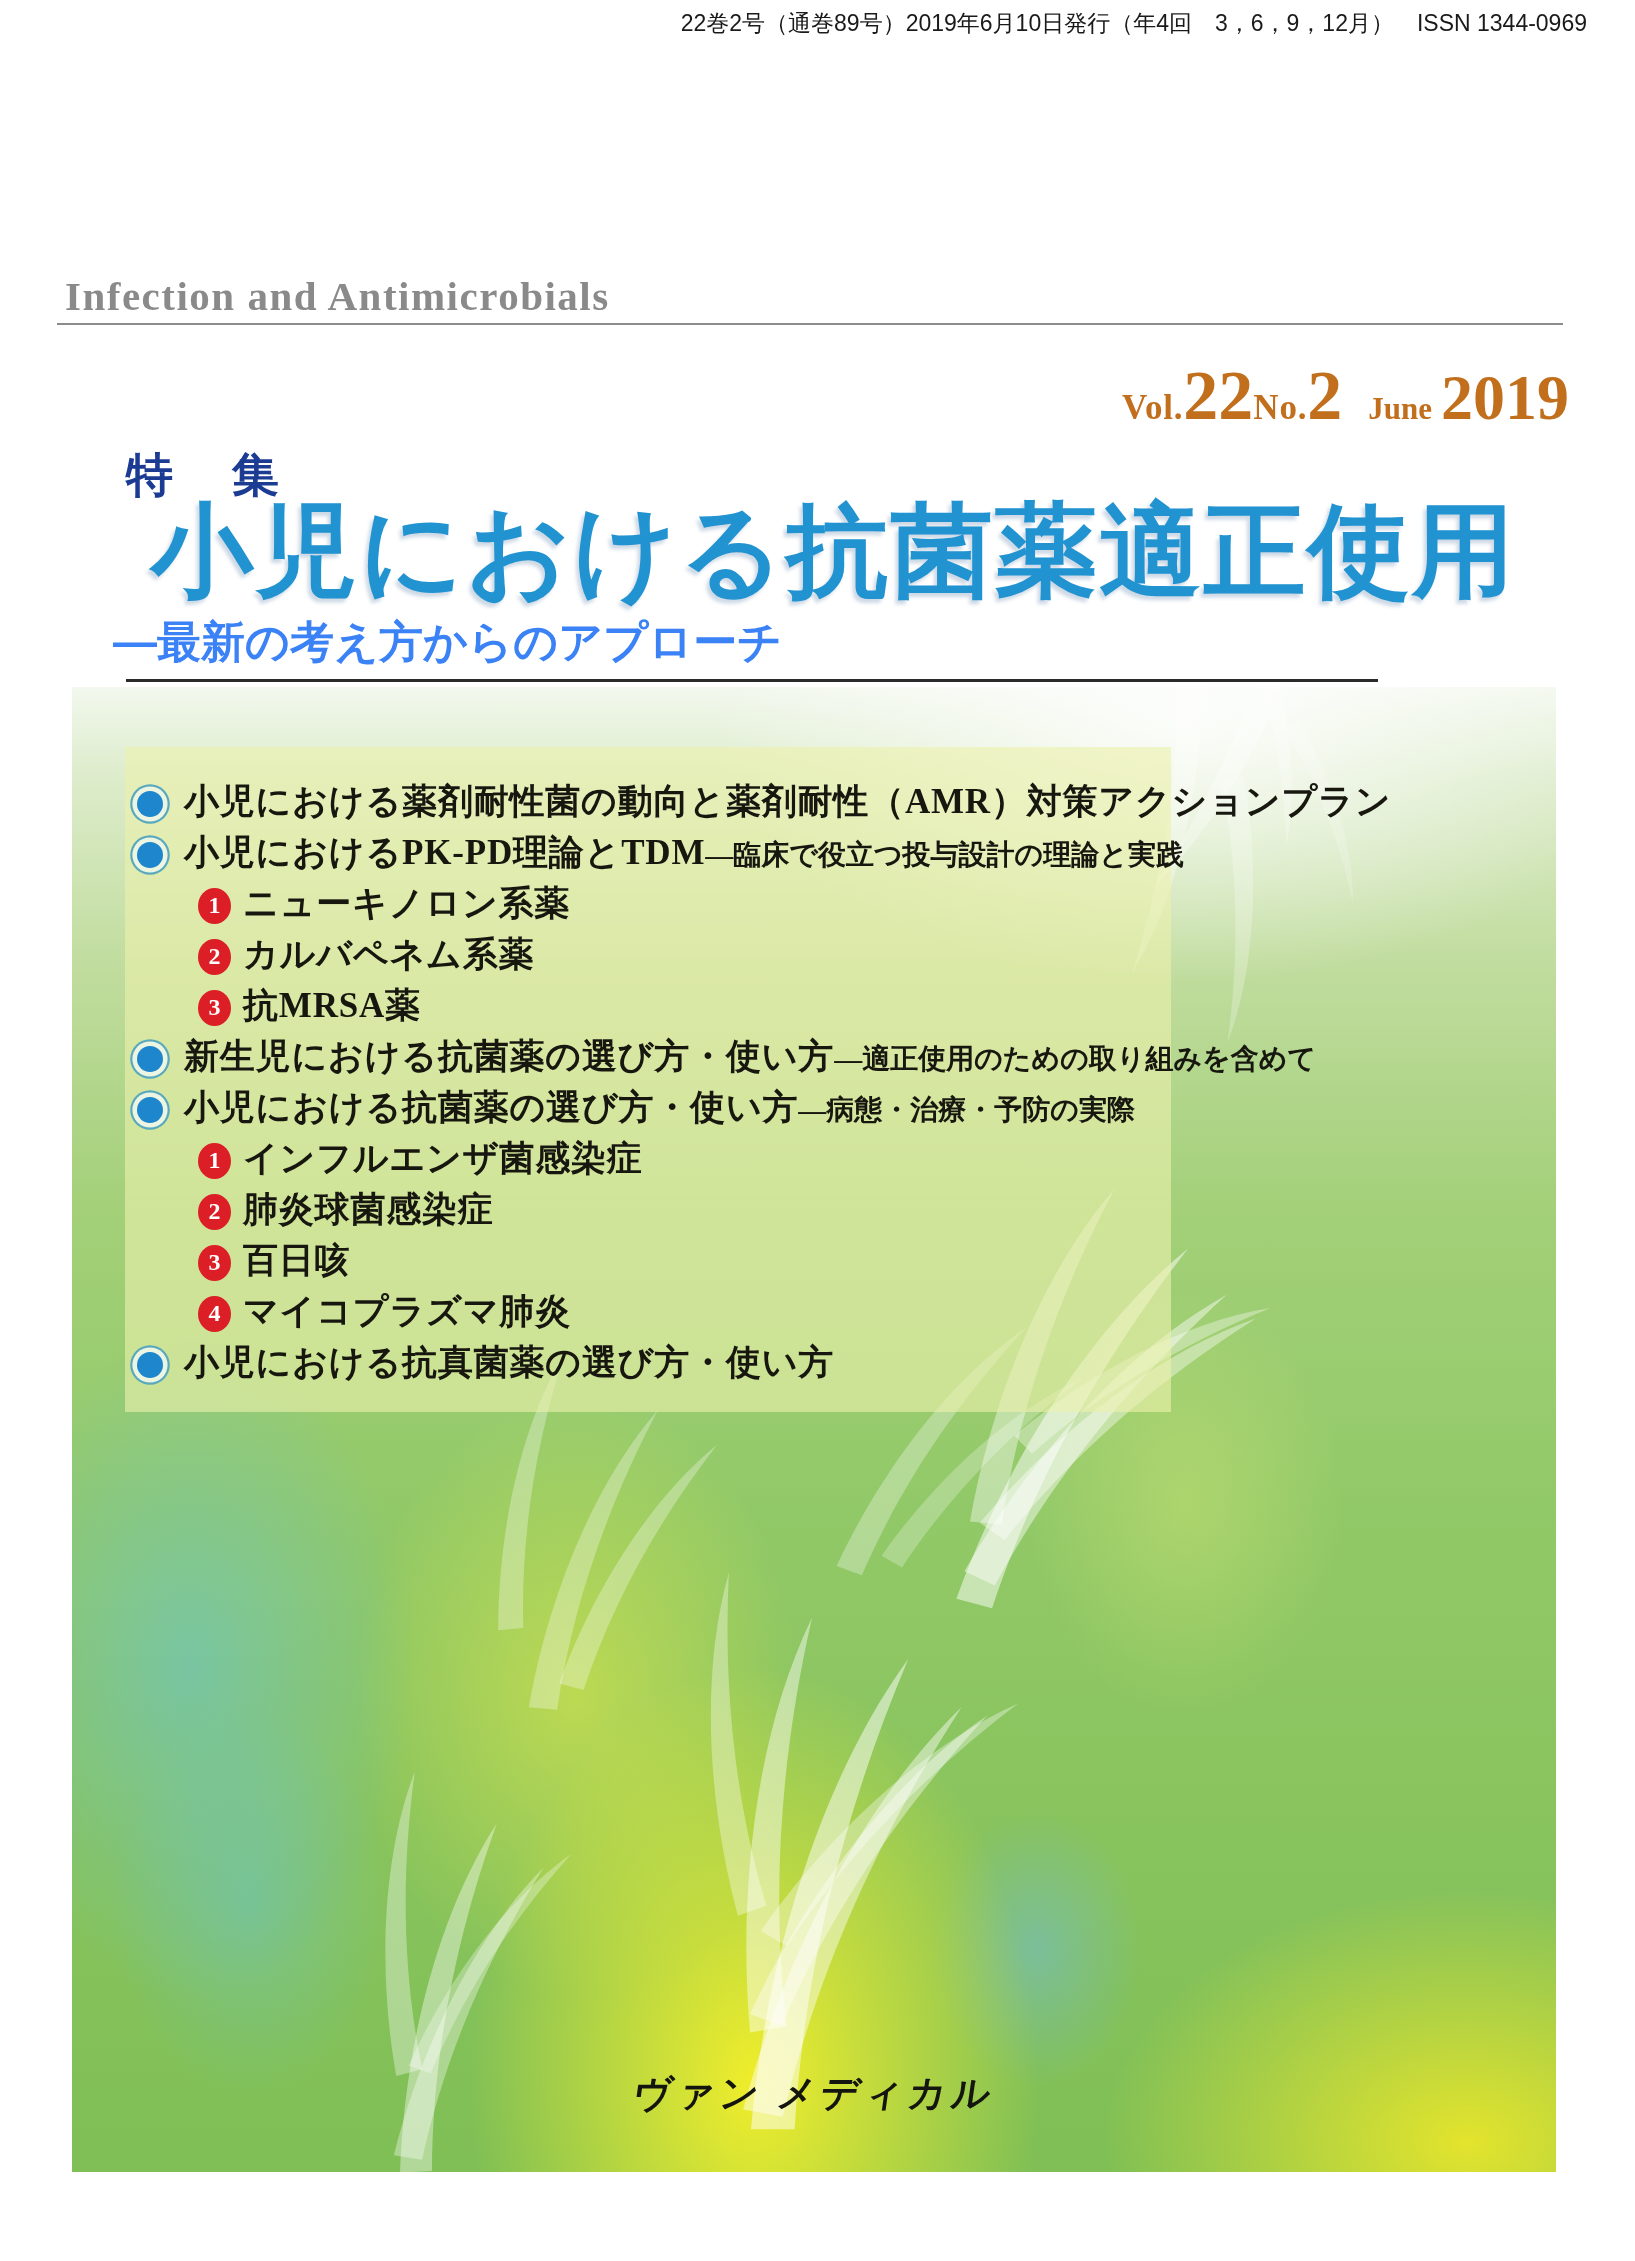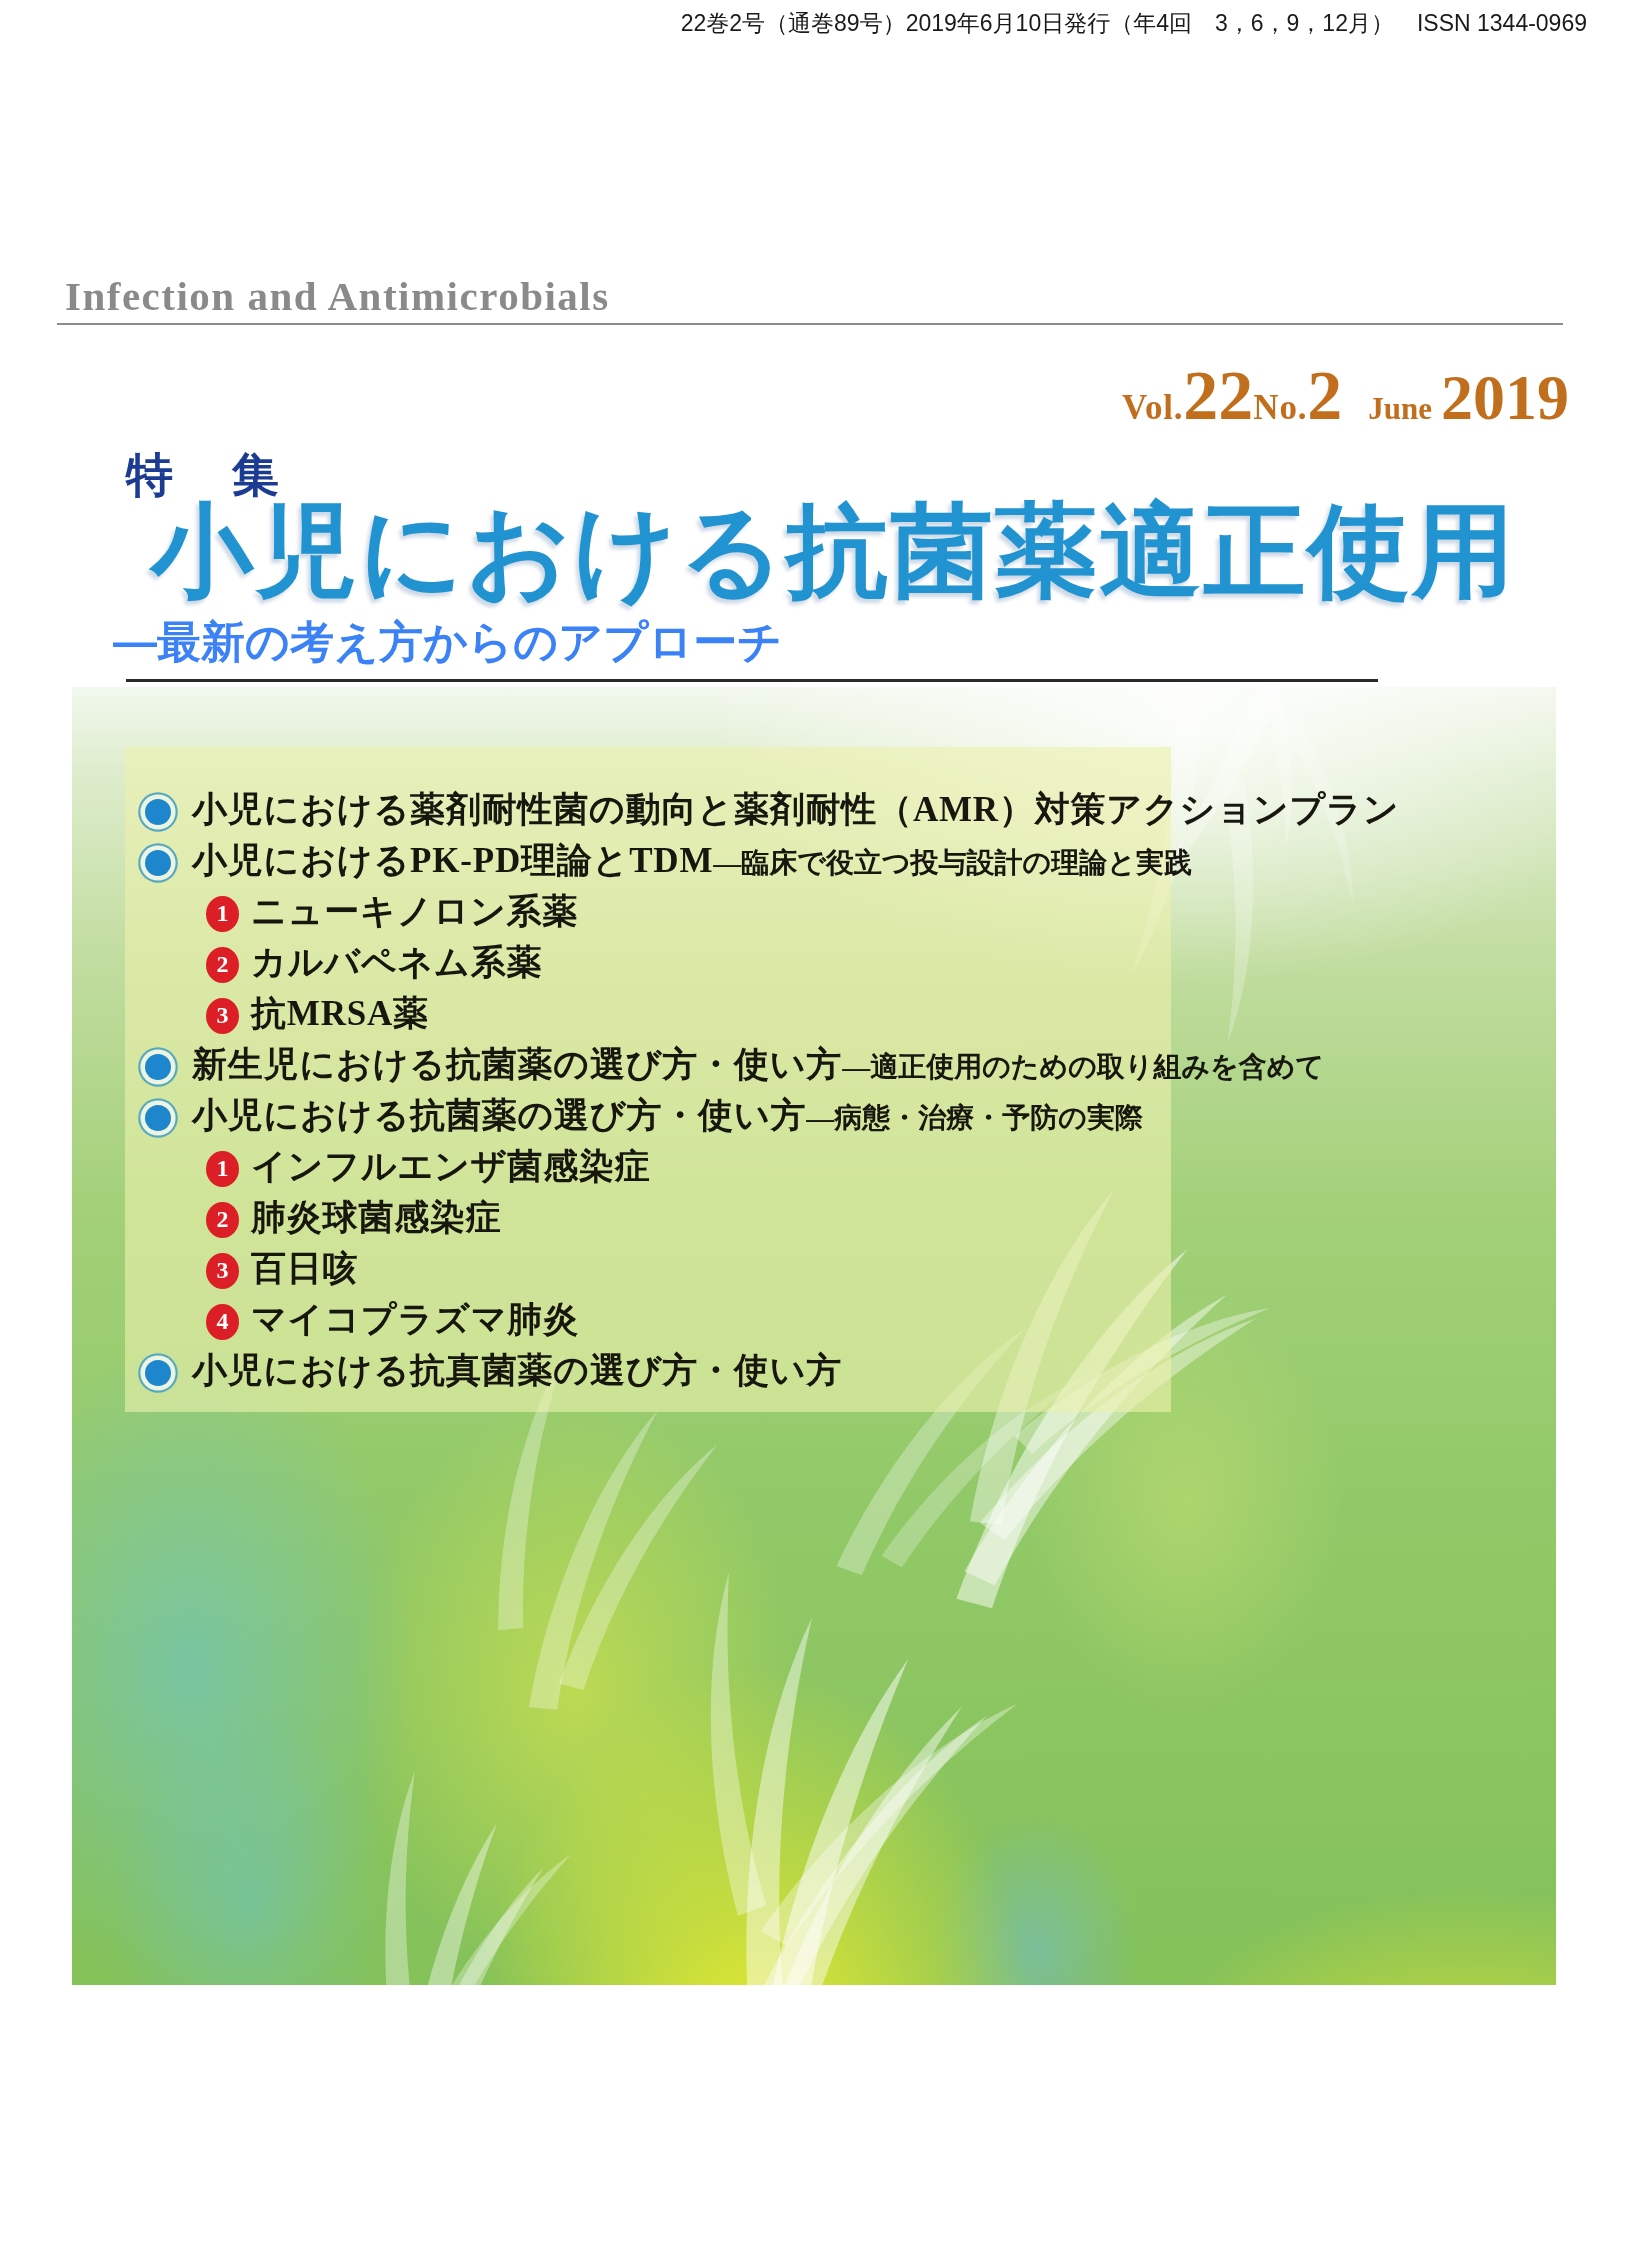--- a/index.html
+++ b/index.html
@@ -1,17 +1,17 @@
 <!DOCTYPE html>
 <html lang="ja" style="font-size:12px"><head>
 <meta charset="utf-8">
 <style>
   html,body{margin:0;padding:0;background:#ffffff;}
   .page{
-    position:relative;width:1636px;height:1985px;background:#ffffff;overflow:hidden;
+    position:relative;width:1636px;height:2261px;background:#ffffff;overflow:hidden;
     font-family:"Liberation Sans",sans-serif;
     border-radius:25px;
   }
   
   .meta-line{
     position:absolute;top:7.6px;right:49px;font-size:23px;color:#1a1a1a;
     font-family:"Liberation Sans",sans-serif;letter-spacing:0px;white-space:nowrap;
   }
   
   .logo{
@@ -64,21 +64,21 @@
       radial-gradient(228px 304px at 75% 55%, rgba(225,235,120,.35), transparent 70%),
       linear-gradient(180deg,#f2f8ee 0%,#ddeccb 6%,#c2dda0 18%,#a3d079 35%,#92c968 55%,#89c45e 75%,#7fbf55 100%);
   }
   .art svg.wisps{position:absolute;left:0;top:0;width:1484px;height:1485px;}
   
   .toc-panel{
     position:absolute;left:53px;top:60px;width:1046px;height:665px;
     background:rgba(235,241,173,0.62);
   }
   .toc-list{
-    position:absolute;left:129px;top:770px;margin:16px;padding:0;list-style:none;width:1050px;
+    position:absolute;left:129px;top:770px;margin:8px;padding:0;list-style:none;width:1050px;
     font-family:"Liberation Serif",serif;color:#17170f;
   }
   .toc-item{display:flex;align-items:baseline;height:51px;white-space:nowrap;}
   .toc-item .bullet{align-self:center;flex:0 0 auto;}
   .toc-item.section .bullet{
     width:26px;height:26px;border-radius:50%;background:#1d86cc;margin-right:21px;
     box-shadow:0 0 0 4.6px rgba(244,248,228,0.95),0 0 0 6.8px #58a9bd;
   }
   .toc-item.numbered{padding-left:61px;}
   .toc-item.numbered .bullet{

